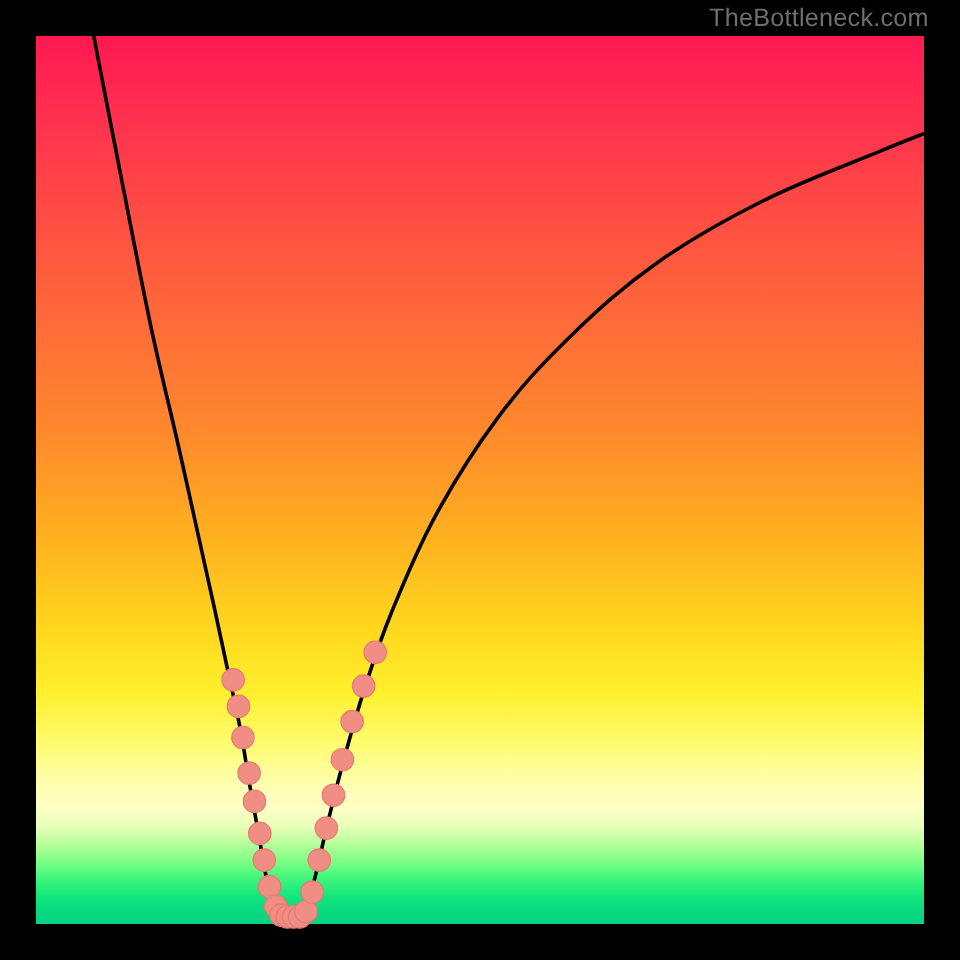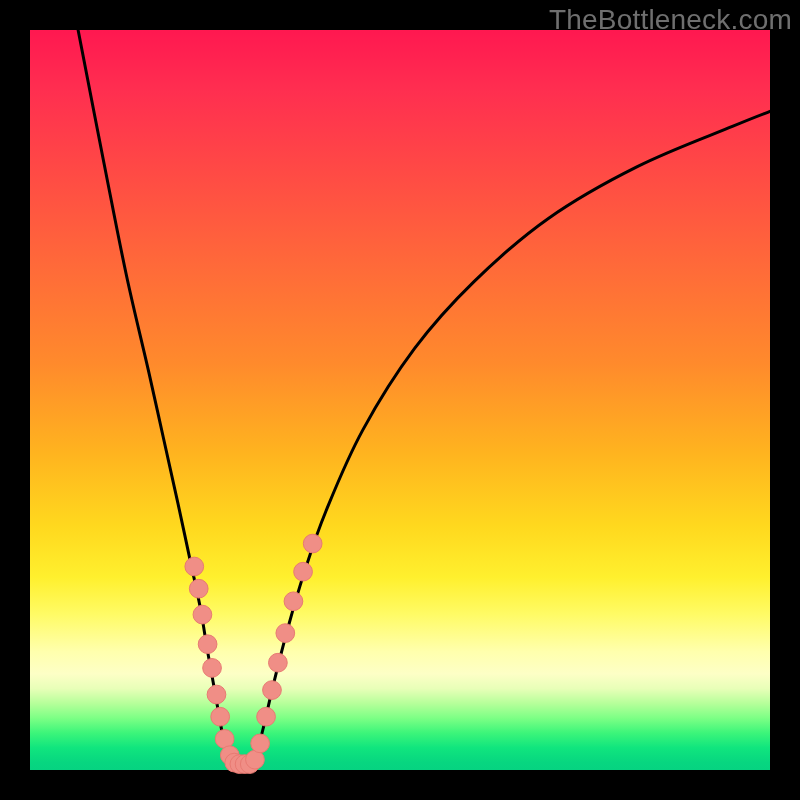--- a/index.html
+++ b/index.html
@@ -51,23 +51,23 @@
     position: absolute;
     left: 0;
     top: 0;
     width: 740px;
     height: 740px;
     overflow: visible;
   }
   .watermark {
     position: absolute;
     top: 4px;
-    right: 8px;
+    right: 26px;
     color: #6f6f6f;
-    font-size: 28px;
+    font-size: 21px;
     font-weight: 400;
     letter-spacing: 0.2px;
   }
 </style>
 </head>
 <body>
 
 <div class="frame">
   <div class="plot-area">
     <svg class="curves" viewBox="0 0 740 740">

